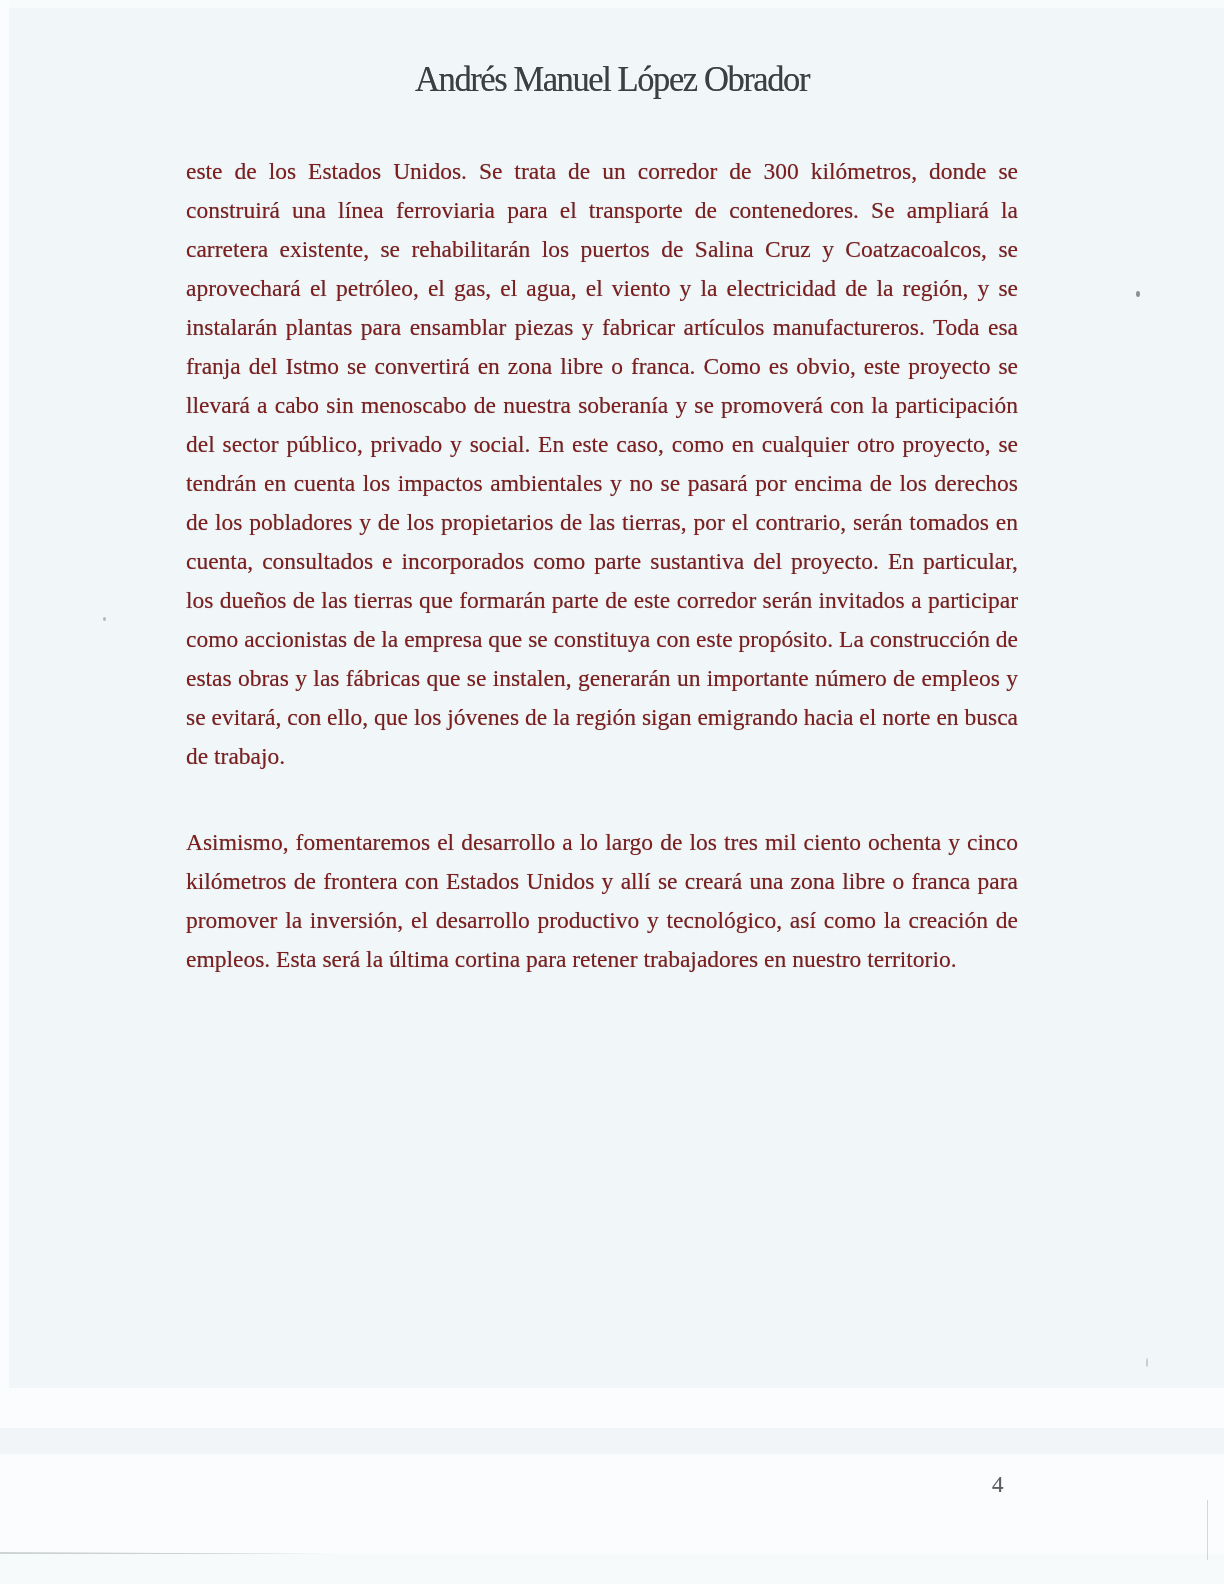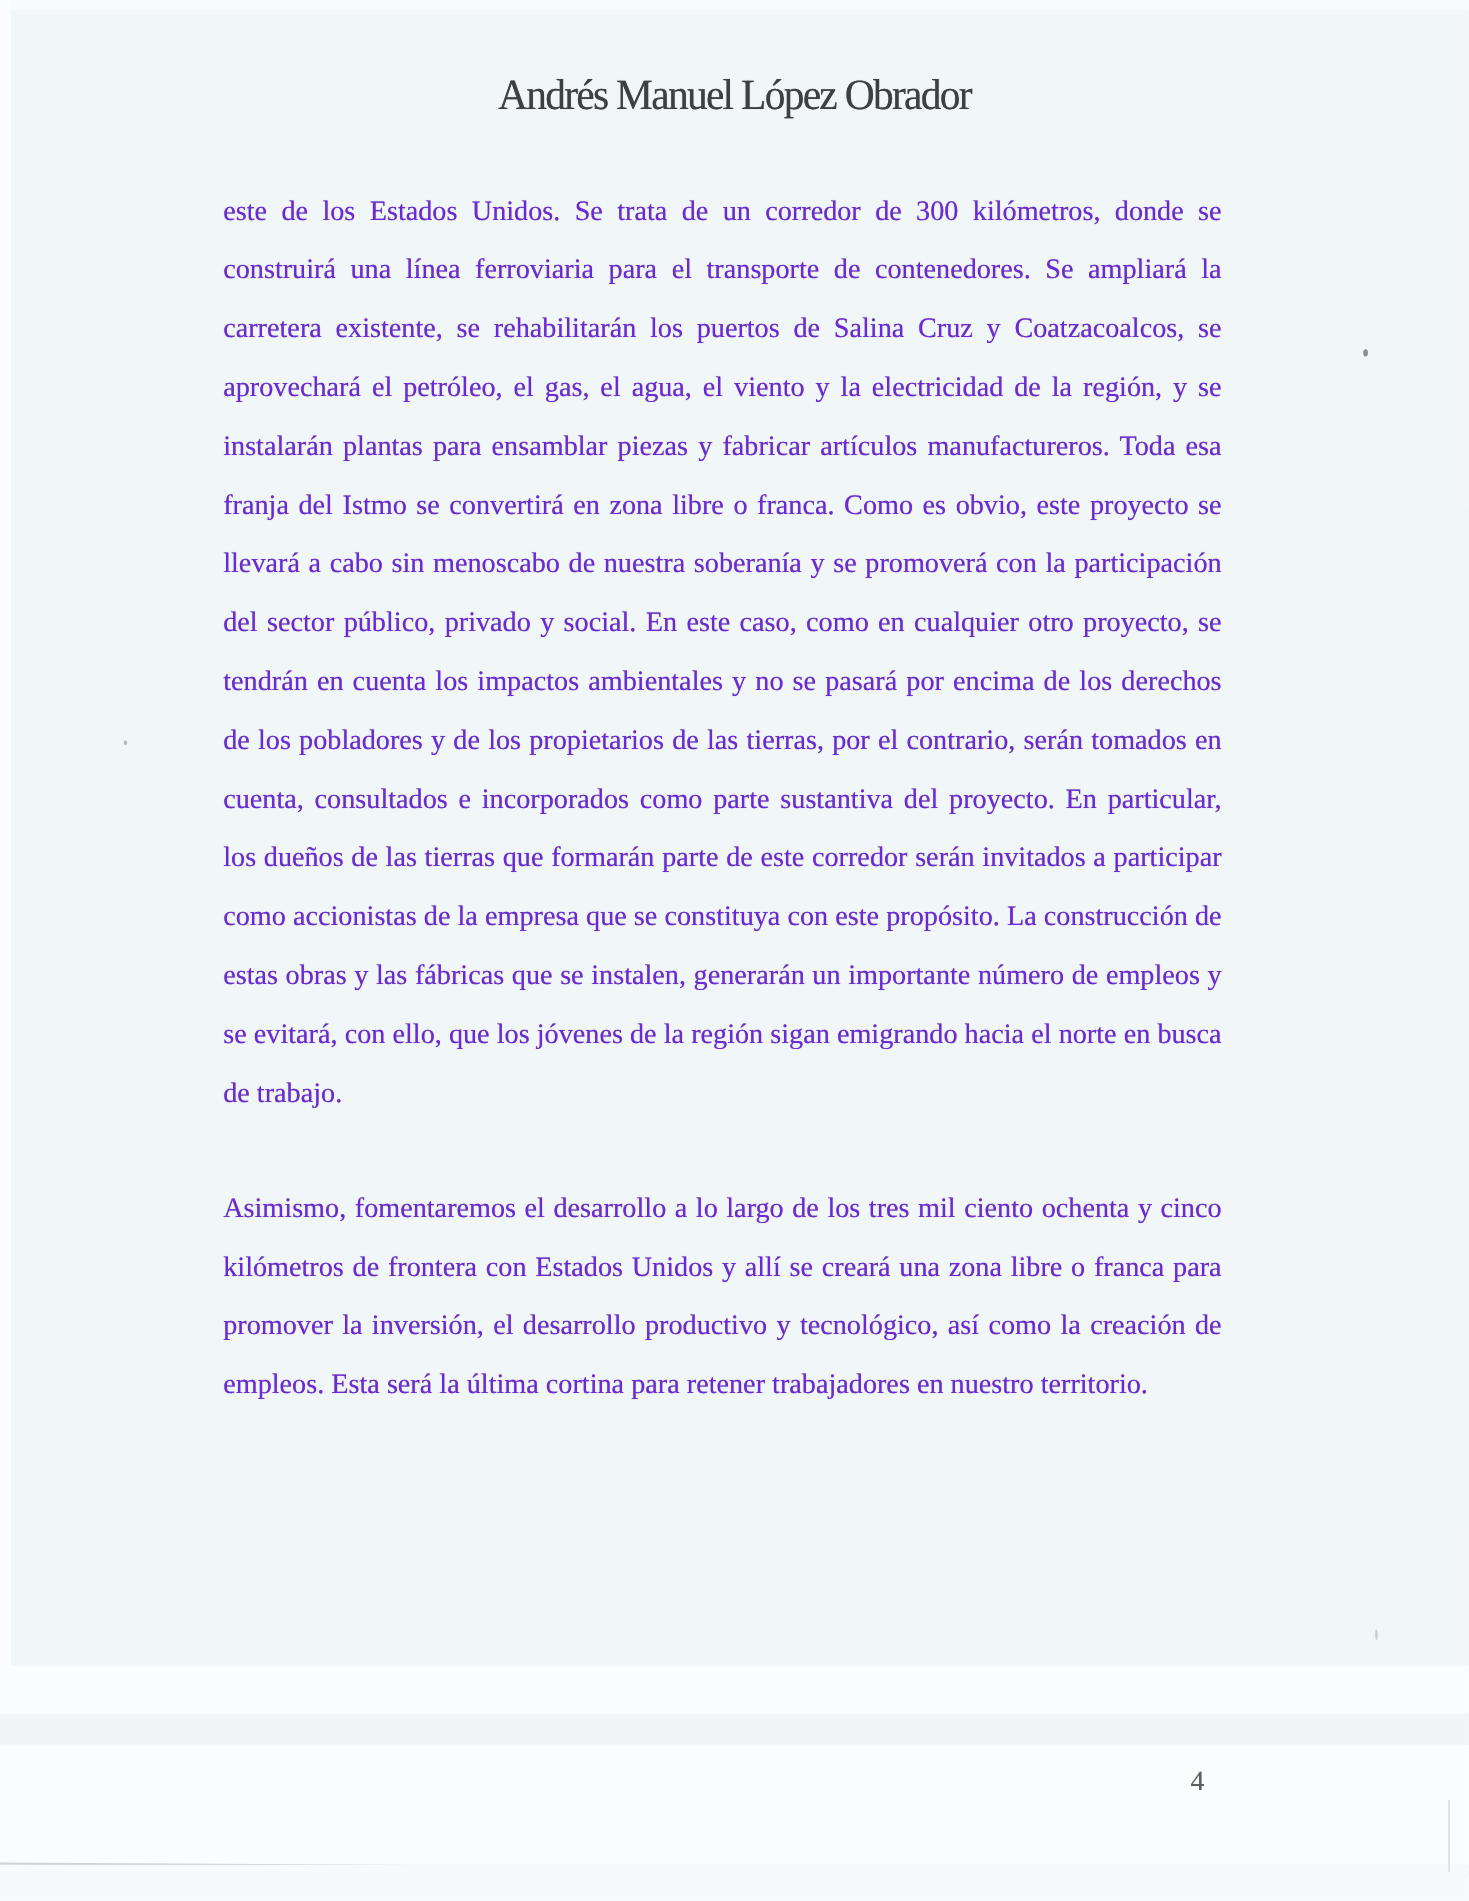--- a/index.html
+++ b/index.html
@@ -76,23 +76,23 @@
     text-shadow: 0 0 0.6px rgba(61,64,67,0.7);
     transform: scaleX(0.96);
   }
 
   .body-text {
     position: absolute;
     left: 186px;
     top: 152px;
     width: 832px;
     font-size: 23.5px;
-    line-height: 49px;
+    line-height: 39px;
     text-align: justify;
-    color: #6d28d9;
+    color: #7f1d1d;
     text-shadow: 0 0 0.7px rgba(81,84,90,0.65);
   }
   .body-text p {
     margin: 0;
   }
   .body-text p + p {
     margin-top: 46.6px;
     font-family: Liberation Serif, serif;
   }
 

